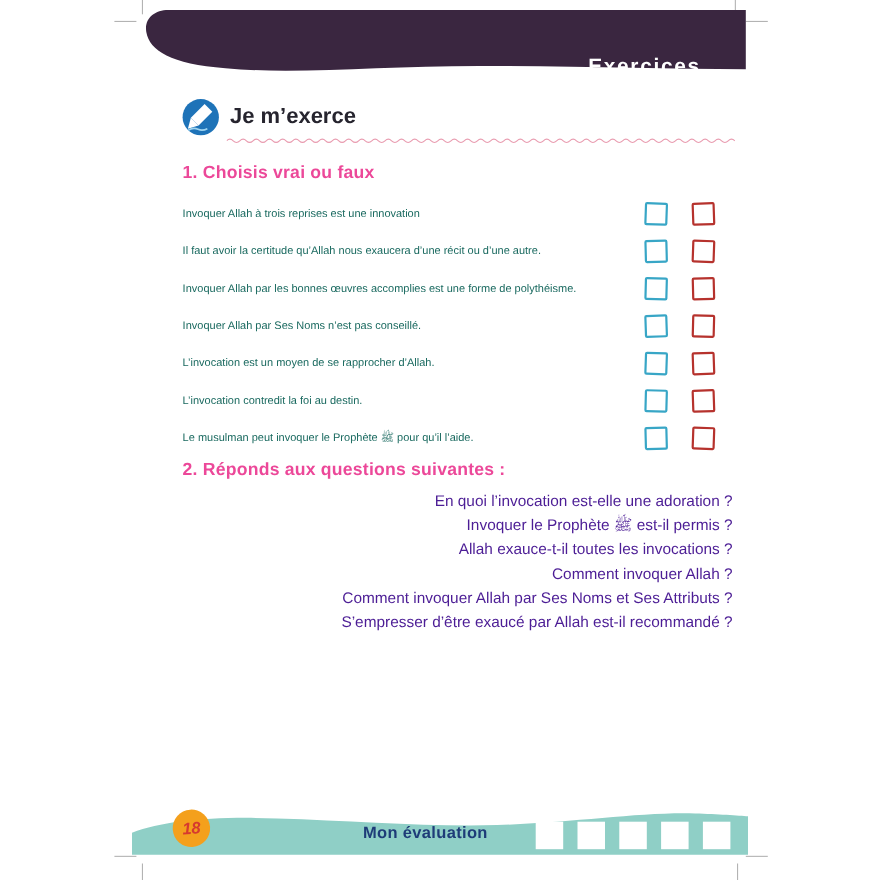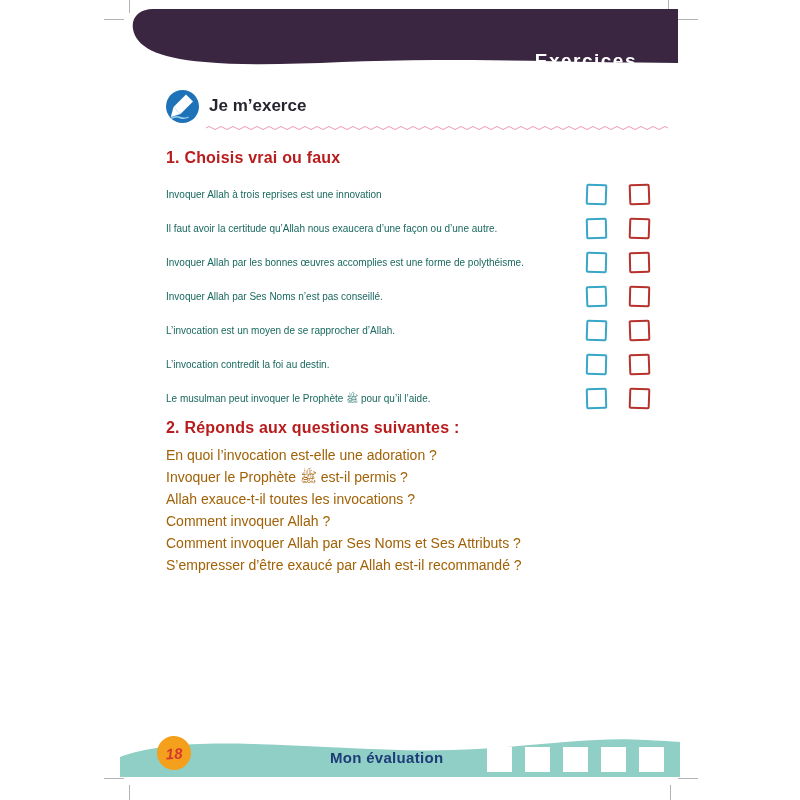--- a/index.html
+++ b/index.html
@@ -14,38 +14,38 @@
   .header-svg { position:absolute; left:0; top:0; width:800px; height:80px; }
   .header-title { position:absolute; top:38px; left:0; width:637px; text-align:right;
                   color:#ffffff; font-size:19px; font-weight:bold; letter-spacing:1.5px;margin-top:12px; }
 
   
   .content { position:absolute; left:166px; top:88px; width:506px; }
 
   .exercise-head { display:flex; align-items:center; height:36px; }
   .icon-circle { width:33px; height:33px; border-radius:50%; background:#1e73b8;
                  display:flex; align-items:center; justify-content:center; flex:0 0 33px; }
-  .exercise-title { margin-left:10px; font-size:17px; font-weight:bold; color:#26242e;text-align:right; }
+  .exercise-title { margin-left:10px; font-size:20px; font-weight:bold; color:#26242e;text-align:right; }
 
   .squiggle-svg { display:block; margin:0 0 0 40px; }
 
-  .sec-heading { color:#b91c1c; font-size:16px; font-weight:bold; letter-spacing:0.2px; }
+  .sec-heading { color:#ec4899; font-size:16px; font-weight:bold; letter-spacing:0.2px; }
   .sec1 { margin-top:17px; }
   .sec2 { margin-top:7px; }
 
   .statements { margin-top:14px; }
   .stmt-row { display:flex; align-items:center; min-height:26px; margin-bottom:8px; }
   .stmt-text { flex:0 0 420px; max-width:420px; font-size:10px; line-height:19px; color:#19695f; }
   .boxes { margin-left:auto; margin-right:45px; display:flex; gap:22px; }
   .cb { width:21px; height:21px; border-radius:2px; background:#fff; display:inline-block; }
   .cb-true  { border:2.5px solid #38a6c6; }
   .cb-false { border:2.5px solid #b6322d; }
 
   .questions { margin-top:8px; }
-  .question { font-size:14px; line-height:20px; color:#a16207; margin-bottom:2px; max-width:500px; }
+  .question { font-size:14px; line-height:20px; color:#4c1d95; margin-bottom:2px; max-width:500px;text-align:right; }
 
   
   .footer-svg { position:absolute; left:0; top:738px; width:800px; height:62px; }
   .page-circle { position:absolute; left:157px; top:736px; width:34px; height:34px;
                  border-radius:50%; background:#f4a01c; display:flex; align-items:center;
                  justify-content:center; color:#d63a2f; font-size:15px; font-weight:bold;
                  font-style:italic; transform:rotate(-4deg); }
   .eval-label { position:absolute; left:330px; top:749px; width:148px; 
                 color:#1e3c78; font-size:15px; font-weight:bold; letter-spacing:0.3px; }
   .eval-boxes { position:absolute; left:487px; top:747px; display:flex; gap:13px; }
@@ -90,21 +90,21 @@
     <div class="sec-heading sec1">1. Choisis vrai ou faux</div>
     <div class="statements">
         <div class="stmt-row">
           <div class="stmt-text">Invoquer Allah à trois reprises est une innovation</div>
           <div class="boxes">
             <span class="cb cb-true" style="transform: rotate(2deg);"></span>
             <span class="cb cb-false" style="transform: rotate(-2deg);"></span>
           </div>
         </div>
         <div class="stmt-row">
-          <div class="stmt-text">Il faut avoir la certitude qu’Allah nous exaucera d’une façon ou d’une autre.</div>
+          <div class="stmt-text">Il faut avoir la certitude qu’Allah nous exaucera d’une récit ou d’une autre.</div>
           <div class="boxes">
             <span class="cb cb-true" style="transform: rotate(-1.5deg);"></span>
             <span class="cb cb-false" style="transform: rotate(2deg);"></span>
           </div>
         </div>
         <div class="stmt-row">
           <div class="stmt-text">Invoquer Allah par les bonnes œuvres accomplies est une forme de polythéisme.</div>
           <div class="boxes">
             <span class="cb cb-true" style="transform: rotate(1.5deg);"></span>
             <span class="cb cb-false" style="transform: rotate(-1.5deg);"></span>

